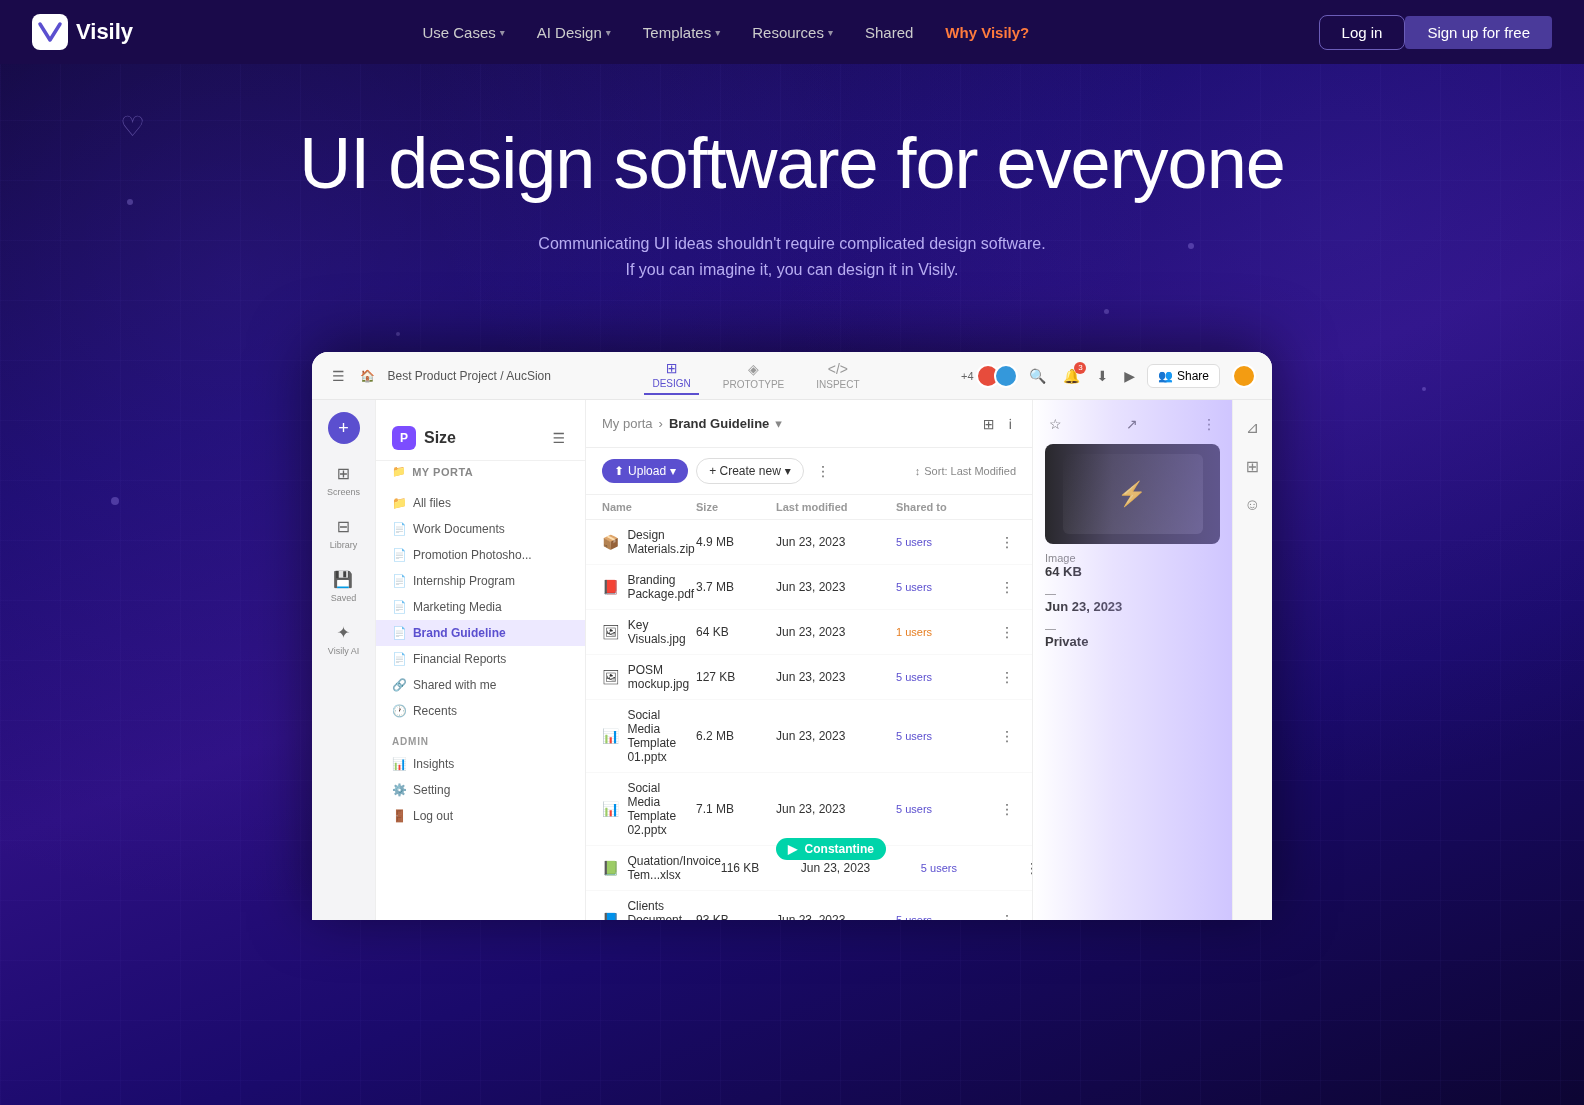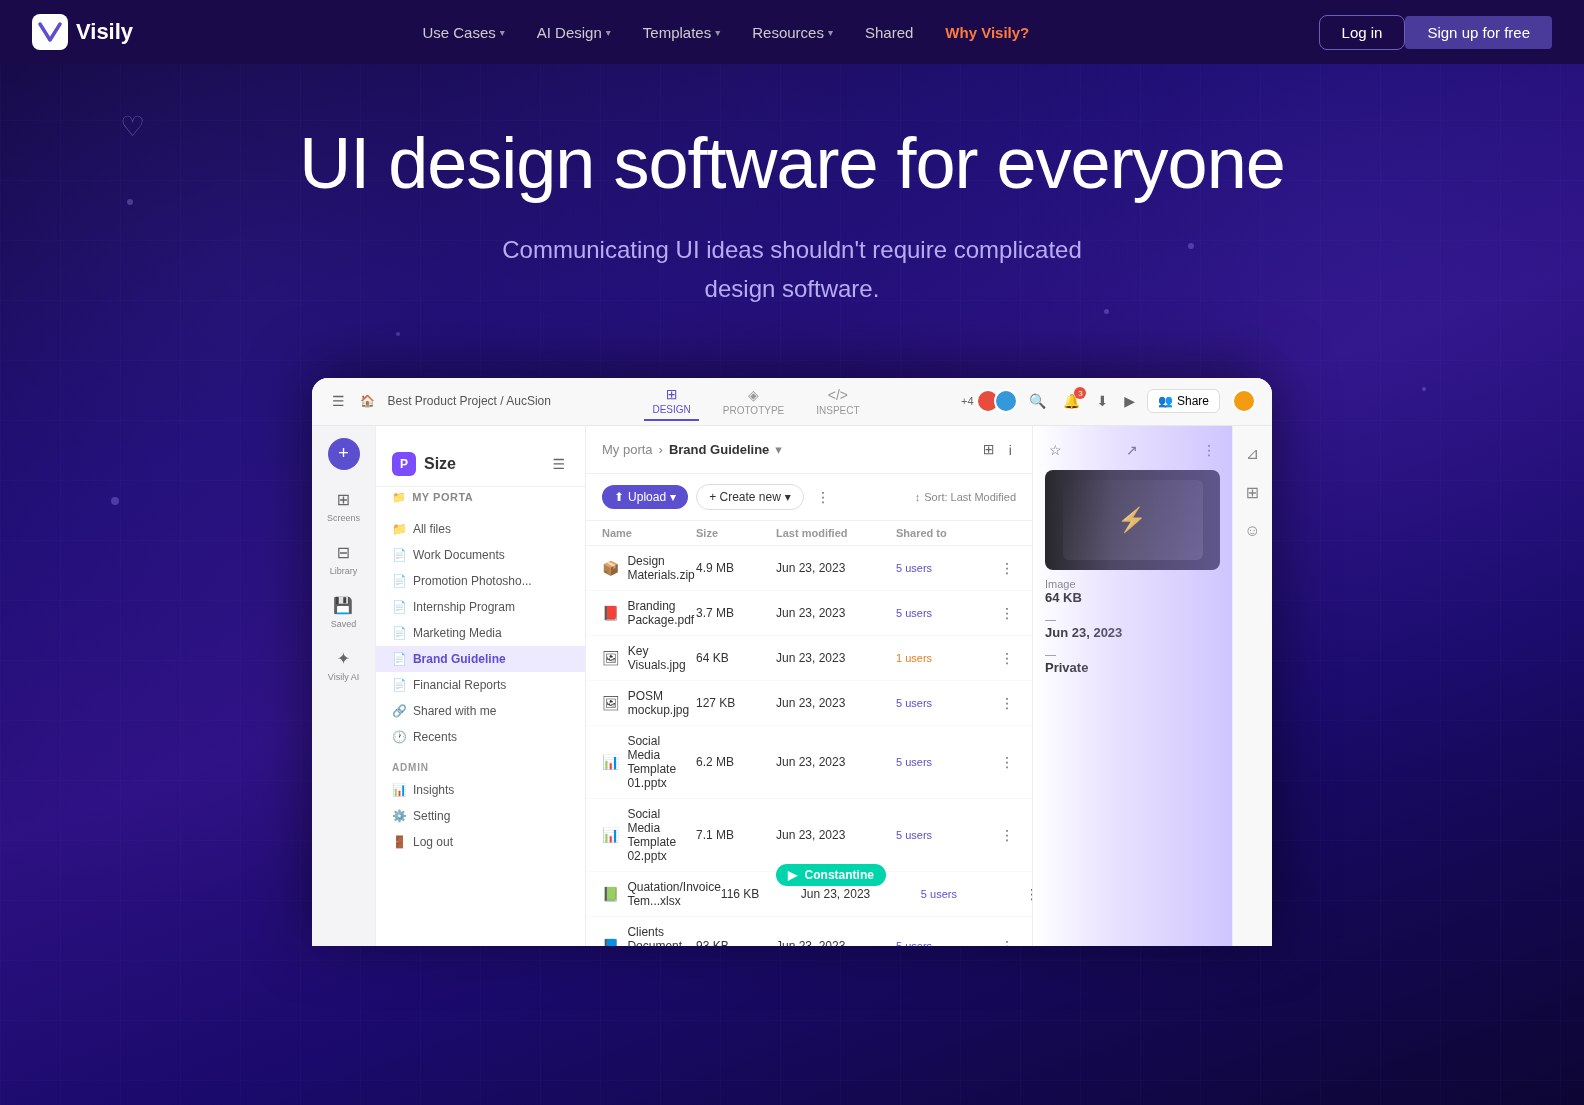--- a/index.html
+++ b/index.html
@@ -65,21 +65,21 @@
       position: relative; z-index: 2;
       display: flex; flex-direction: column; align-items: center;
       text-align: center; padding: 60px 20px 30px;
       max-width: 1100px; width: 100%;
     }
     .hero-title {
       font-size: 72px; font-weight: 400; color: white; line-height: 1.1;
       letter-spacing: -1px; margin-bottom: 28px;
     }
     .hero-subtitle {
-      font-size: 24px; color: rgba(200,190,255,0.9); line-height: 1.6;
+      font-size: 16px; color: rgba(200,190,255,0.9); line-height: 1.6;
       max-width: 620px; margin-bottom: 40px;
     }
     .btn-cta {
       background: rgba(255,255,255,0.12); backdrop-filter: blur(8px);
       border: 1.5px solid rgba(255,255,255,0.4); color: white;
       padding: 14px 36px; border-radius: 12px; font-size: 17px;
       cursor: pointer; transition: background 0.2s;
     }
 
     
@@ -261,20 +261,21 @@
     <div class="dot" style="width:8px;height:8px;top:45%;left:7%;"></div>
     <div class="dot" style="width:5px;height:5px;top:28%;right:30%;"></div>
   </div>
 
   <div class="hero-heart">♡</div>
 
   <div class="hero-content">
     <h1 class="hero-title">UI design software for everyone</h1>
     <p class="hero-subtitle">
       <span>Communicating UI ideas shouldn't require complicated design software.</span><br>
+      <span>If you can imagine it, you can design it in Visily.</span>
     </p>
   </div>
 
   <div class="app-preview-wrapper">
     <div class="app-window">
 
       <div class="app-toolbar">
         <div class="app-toolbar-left">
           <button class="toolbar-icon-btn">☰</button>
           <span style="font-size:12px;">🏠</span>

